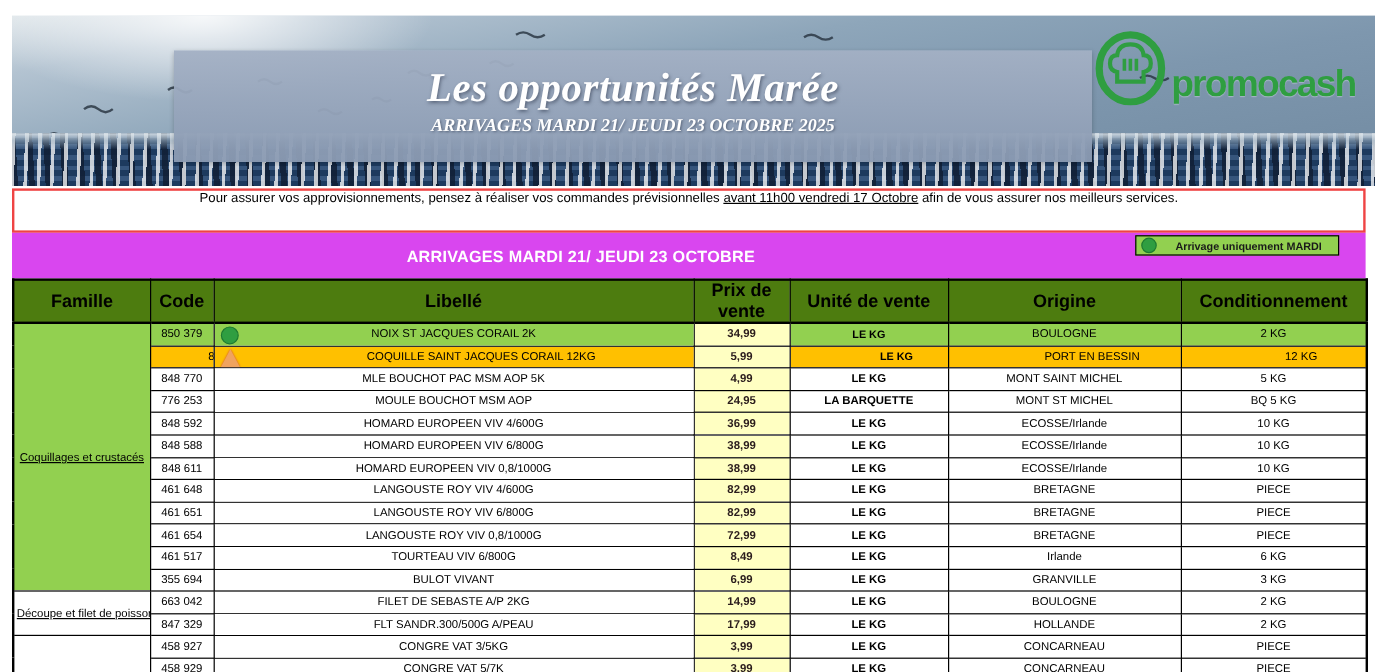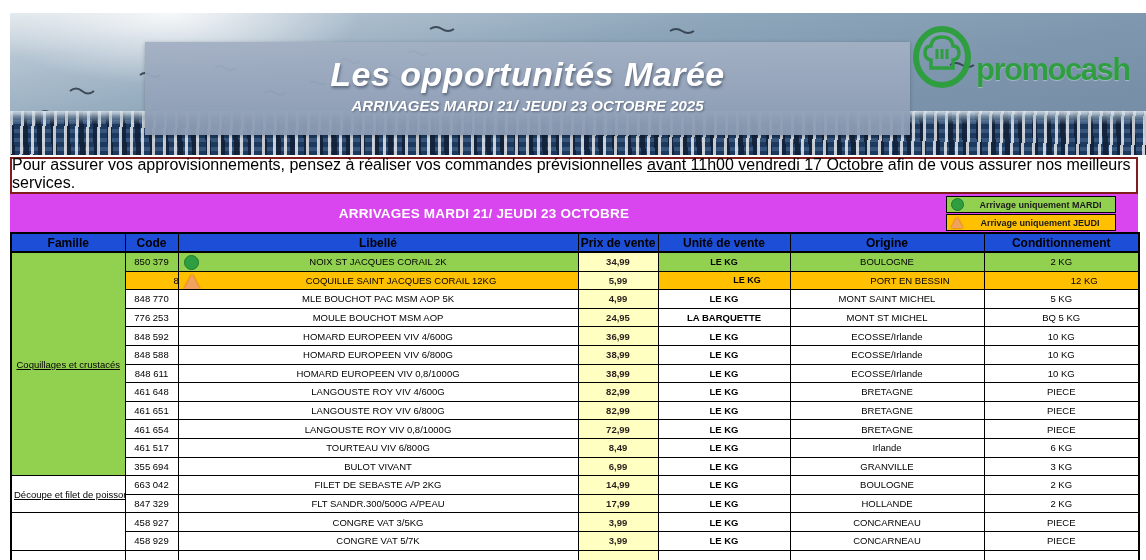--- a/index.html
+++ b/index.html
@@ -22,21 +22,21 @@
       repeating-linear-gradient(92deg, rgba(255,255,255,.75) 0 3px, rgba(255,255,255,0) 3px 11px),
       repeating-linear-gradient(87deg, rgba(16,30,52,.85) 0 5px, rgba(16,30,52,0) 5px 14px),
       repeating-linear-gradient(180deg, #36557c 0 4px, #1d3a5e 4px 9px),
       #27466c;
   }
   .birds{position:absolute;left:0;top:0;width:100%;height:100%;}
   
   .overlay{
     position:absolute;left:145px;top:42px;width:765px;height:93px;
     background:linear-gradient(180deg, rgba(163,176,196,.95), rgba(139,155,179,.95));
-    text-align:center;box-shadow:0 1px 4px rgba(0,0,0,.25);
+    text-align:center;box-shadow:0 1px 4px rgba(0,0,0,.25);font-family:Liberation Serif, serif;
   }
   .overlay .title{
     margin-top:14px;font-size:34px;line-height:36px;font-weight:bold;font-style:italic;
     color:#fff;text-shadow:1px 2px 3px rgba(40,50,70,.55);letter-spacing:.5px;
   }
   .overlay .subtitle{
     margin-top:5px;font-size:15px;font-weight:bold;font-style:italic;color:#fff;
     text-shadow:1px 1px 2px rgba(40,50,70,.5);
   }
   .overlay .disclaimer{
@@ -45,22 +45,22 @@
   }
   
   .logo{position:absolute;left:912px;top:24px;display:flex;align-items:flex-end;gap:4px;}
   .logo .brand{
     font-size:31px;font-weight:bold;letter-spacing:-1.5px;color:#2f9e41;
     text-shadow:0 1px 1px rgba(255,255,255,.35);
   }
   
   .notice{
     position:absolute;left:10px;top:157px;width:1124px;height:33px;
-    border:2px solid #7f1d1d;background:#fff;display:flex;align-items:flex-end;justify-content:center;
-    font-size:16px;
+    border:2px solid #ef4444;background:#fff;display:flex;align-items:flex-start;justify-content:center;
+    font-size:11px;
   }
   .notice u{text-decoration:underline;}
   
   .blackbar{position:absolute;left:10px;top:194px;width:1128px;height:38px;background:#d946ef;}
   .blackbar .bigtitle{
     position:absolute;left:0;right:180px;top:0;bottom:0;display:flex;align-items:center;justify-content:center;
     color:#fff;font-size:13.5px;font-weight:bold;letter-spacing:.2px;
   }
   .legend{position:absolute;right:22px;top:2px;width:170px;}
   .legend-row{
@@ -77,21 +77,21 @@
   .legend-row span{flex:1;text-align:center;}
   
   table.price{
     position:absolute;left:10px;top:232px;width:1128px;border-collapse:collapse;
     table-layout:fixed;border:2px solid #000;
   }
   col.c-fam{width:114px;} col.c-code{width:53px;} col.c-lib{width:400px;}
   col.c-prix{width:80px;} col.c-unit{width:132px;} col.c-orig{width:194px;} col.c-cond{width:155px;}
   table.price th{
     border:1px solid #000;border-bottom:2px solid #000;height:17px;
-    font-size:12px;font-weight:bold;text-align:center;background:#1d4ed8;padding:0;
+    font-size:15px;font-weight:bold;text-align:center;background:#4d7c0f;padding:0;
   }
   table.price td{
     border:1px solid #000;height:17.6px;text-align:center;vertical-align:middle;
     font-size:9.5px;padding:0 2px;overflow:hidden;white-space:nowrap;background:#fff;
   }
   td.fam{font-size:11px;text-decoration:underline;}
   td.lib{position:relative;}
   td.prix{
     background:#FFFFC2 !important;font-weight:bold;font-size:9px;color:#2b1d1d;
     border-left:2px solid #000;border-right:2px solid #000;
@@ -158,24 +158,20 @@
     <span>Pour assurer vos approvisionnements, pensez à réaliser vos commandes prévisionnelles </span><u>avant 11h00 vendredi 17 Octobre</u><span> afin de vous assurer nos meilleurs services.</span>
   </div>
 </div>
 
 <div class="blackbar">
   <div class="bigtitle">ARRIVAGES MARDI 21/ JEUDI 23 OCTOBRE</div>
   <div class="legend">
     <div class="legend-row mardi">
       <i class="dot"></i>
       <span>Arrivage uniquement MARDI</span>
-    </div>
-    <div class="legend-row jeudi">
-      <i class="tri"></i>
-      <span>Arrivage uniquement JEUDI</span>
     </div>
   </div>
 </div>
 
 <table class="price">
   <colgroup>
     <col class="c-fam">
       <col class="c-code">
       <col class="c-lib">
       <col class="c-prix">

